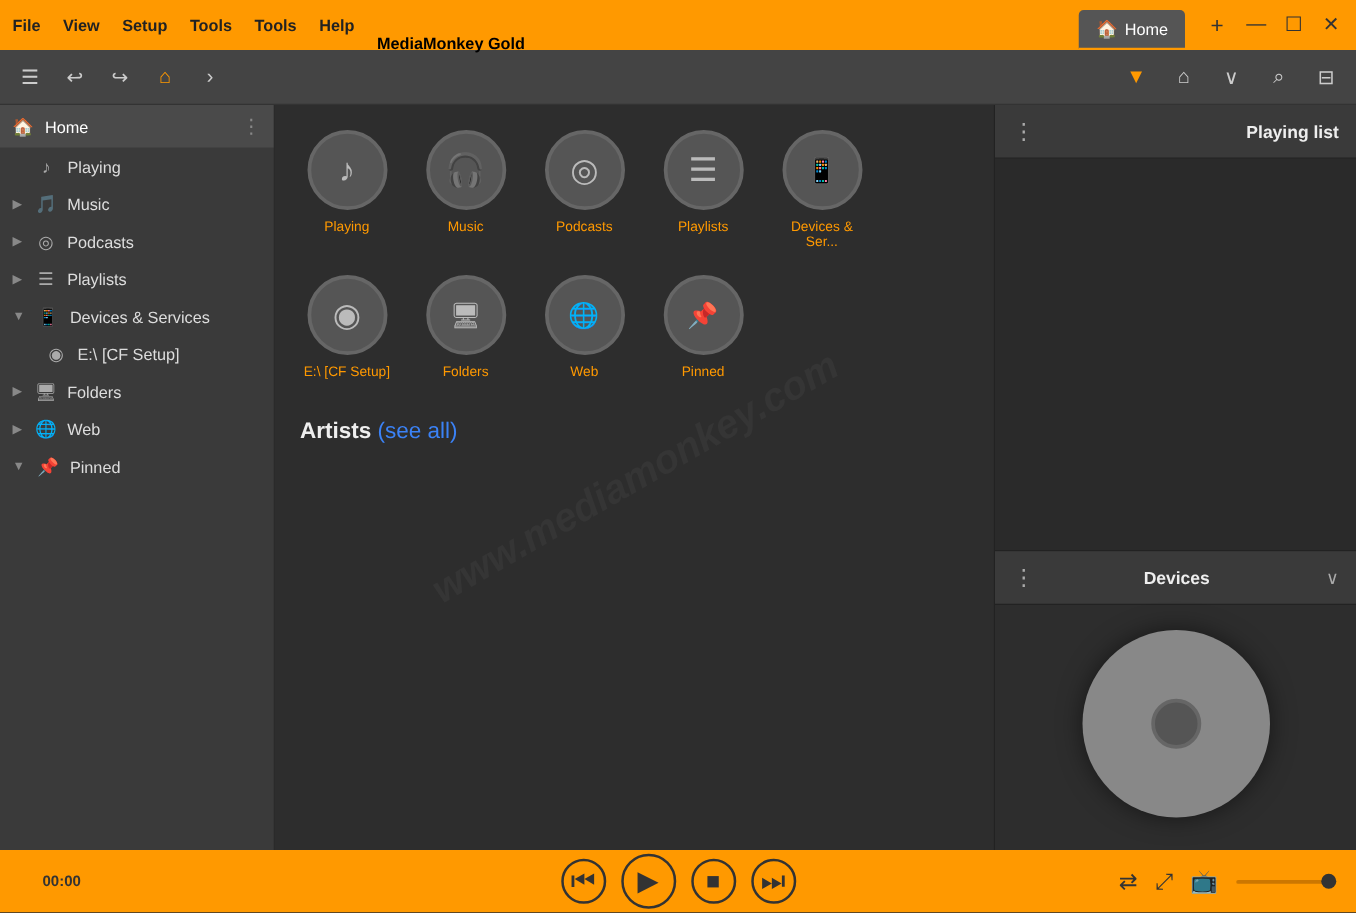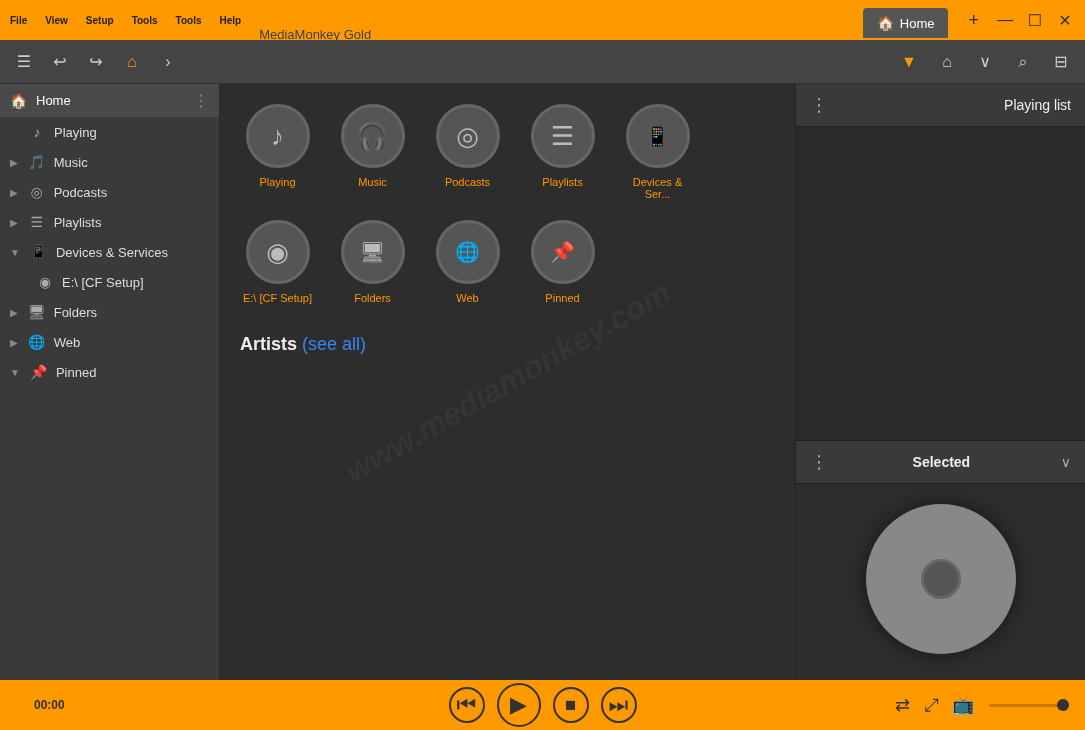--- a/index.html
+++ b/index.html
@@ -16,28 +16,28 @@
       position: relative;
     }
     #titlebar .menu-items {
       display: flex;
       gap: 18px;
       align-items: center;
       flex: 1;
     }
     #titlebar .menu-item {
       color: #222;
-      font-size: 10px;
+      font-size: 13px;
       font-weight: bold;
       cursor: pointer;
     }
     #titlebar .app-name {
-      color: #404040;
+      color: #000000;
       font-size: 13px;
-      font-weight: normal;
+      font-weight: bold;
       margin-top: 28px;
     }
     #titlebar .home-tab {
       background: #555;
       color: #fff;
       padding: 4px 14px;
       border-radius: 4px 4px 0 0;
       font-size: 13px;
       display: flex;
       align-items: center;
@@ -209,21 +209,21 @@
     .panel-header {
       background: #3a3a3a;
       padding: 10px 14px;
       display: flex;
       align-items: center;
       justify-content: space-between;
       border-bottom: 1px solid #222;
     }
     .panel-header .title {
       font-size: 14px;
-      font-weight: normal;
+      font-weight: bold;
       color: #eee;
     }
     .panel-header .more { color: #aaa; font-size: 18px; cursor: pointer; }
     .panel-playing-list {
       flex: 1;
       background: #2a2a2a;
     }
     .panel-selected {
       height: 240px;
       background: #2d2d2d;
@@ -510,21 +510,21 @@
 
   <div id="right-panel">
     <div class="panel-header">
       <span class="more">⋮</span>
       <span class="title">Playing list</span>
     </div>
     <div class="panel-playing-list"></div>
     <div class="panel-selected">
       <div class="panel-selected-header">
         <span class="more">⋮</span>
-        <span class="title">Selected</span>
+        <span class="title">Devices</span>
         <span class="chevron">∨</span>
       </div>
       <div class="album-art">
         <div class="album-disc">
           <div class="album-disc-inner"></div>
         </div>
       </div>
     </div>
   </div>
 

